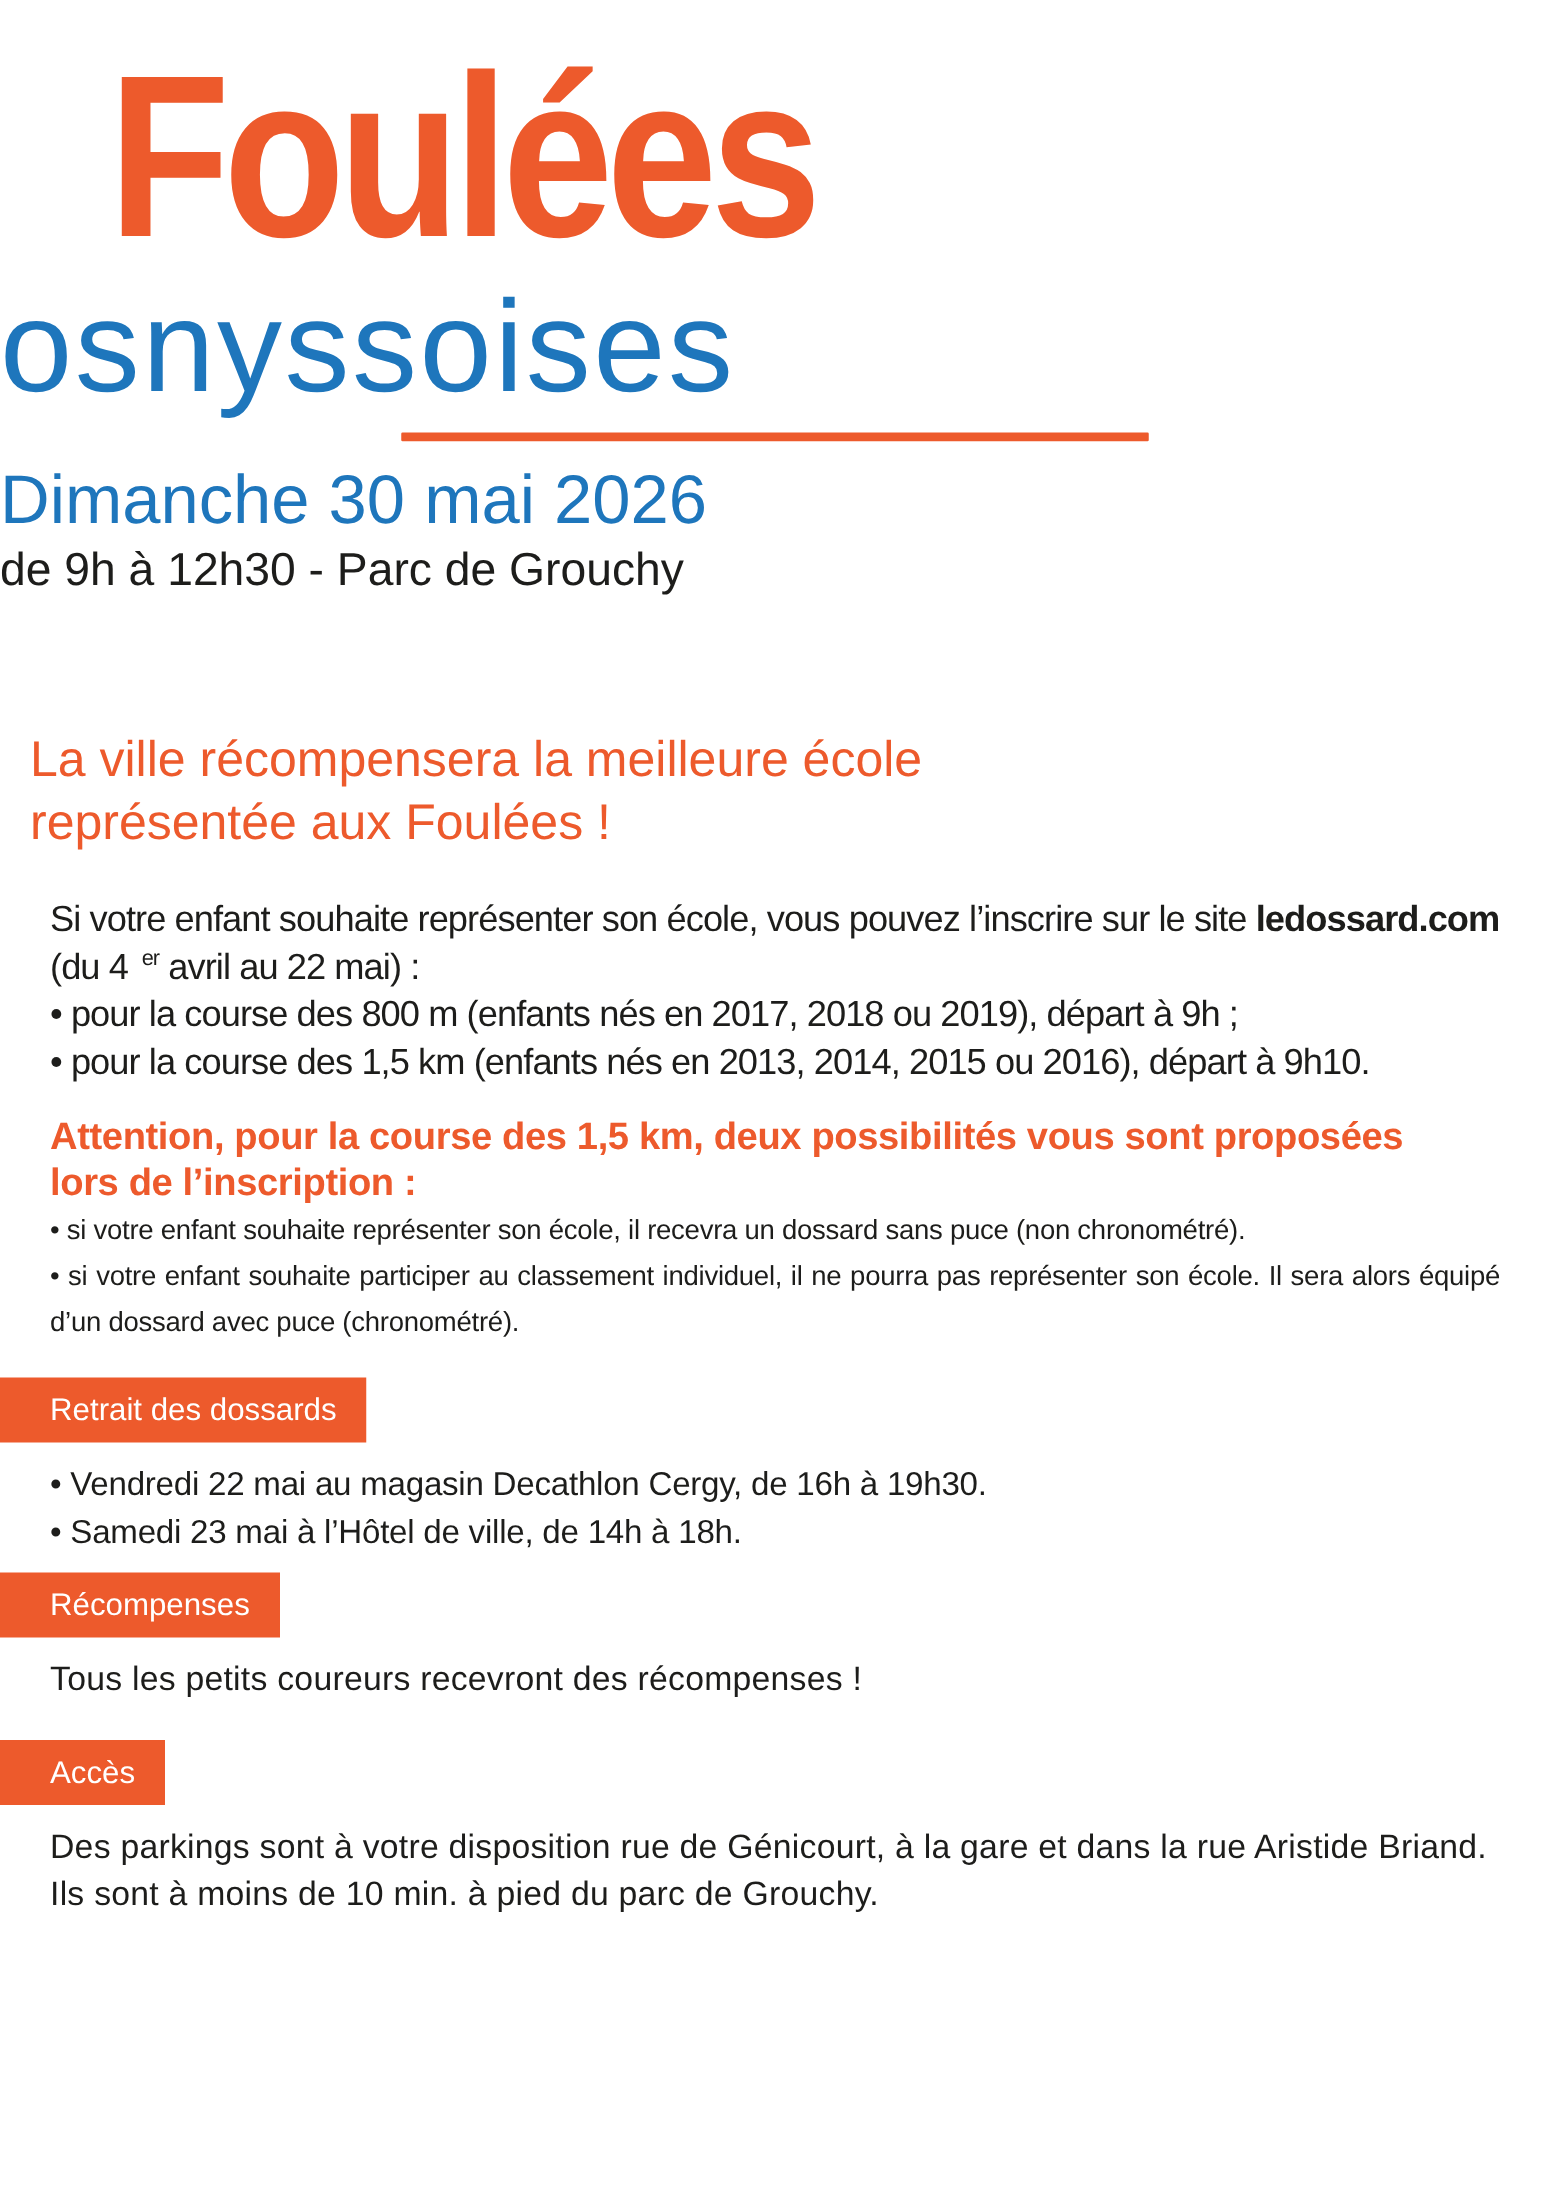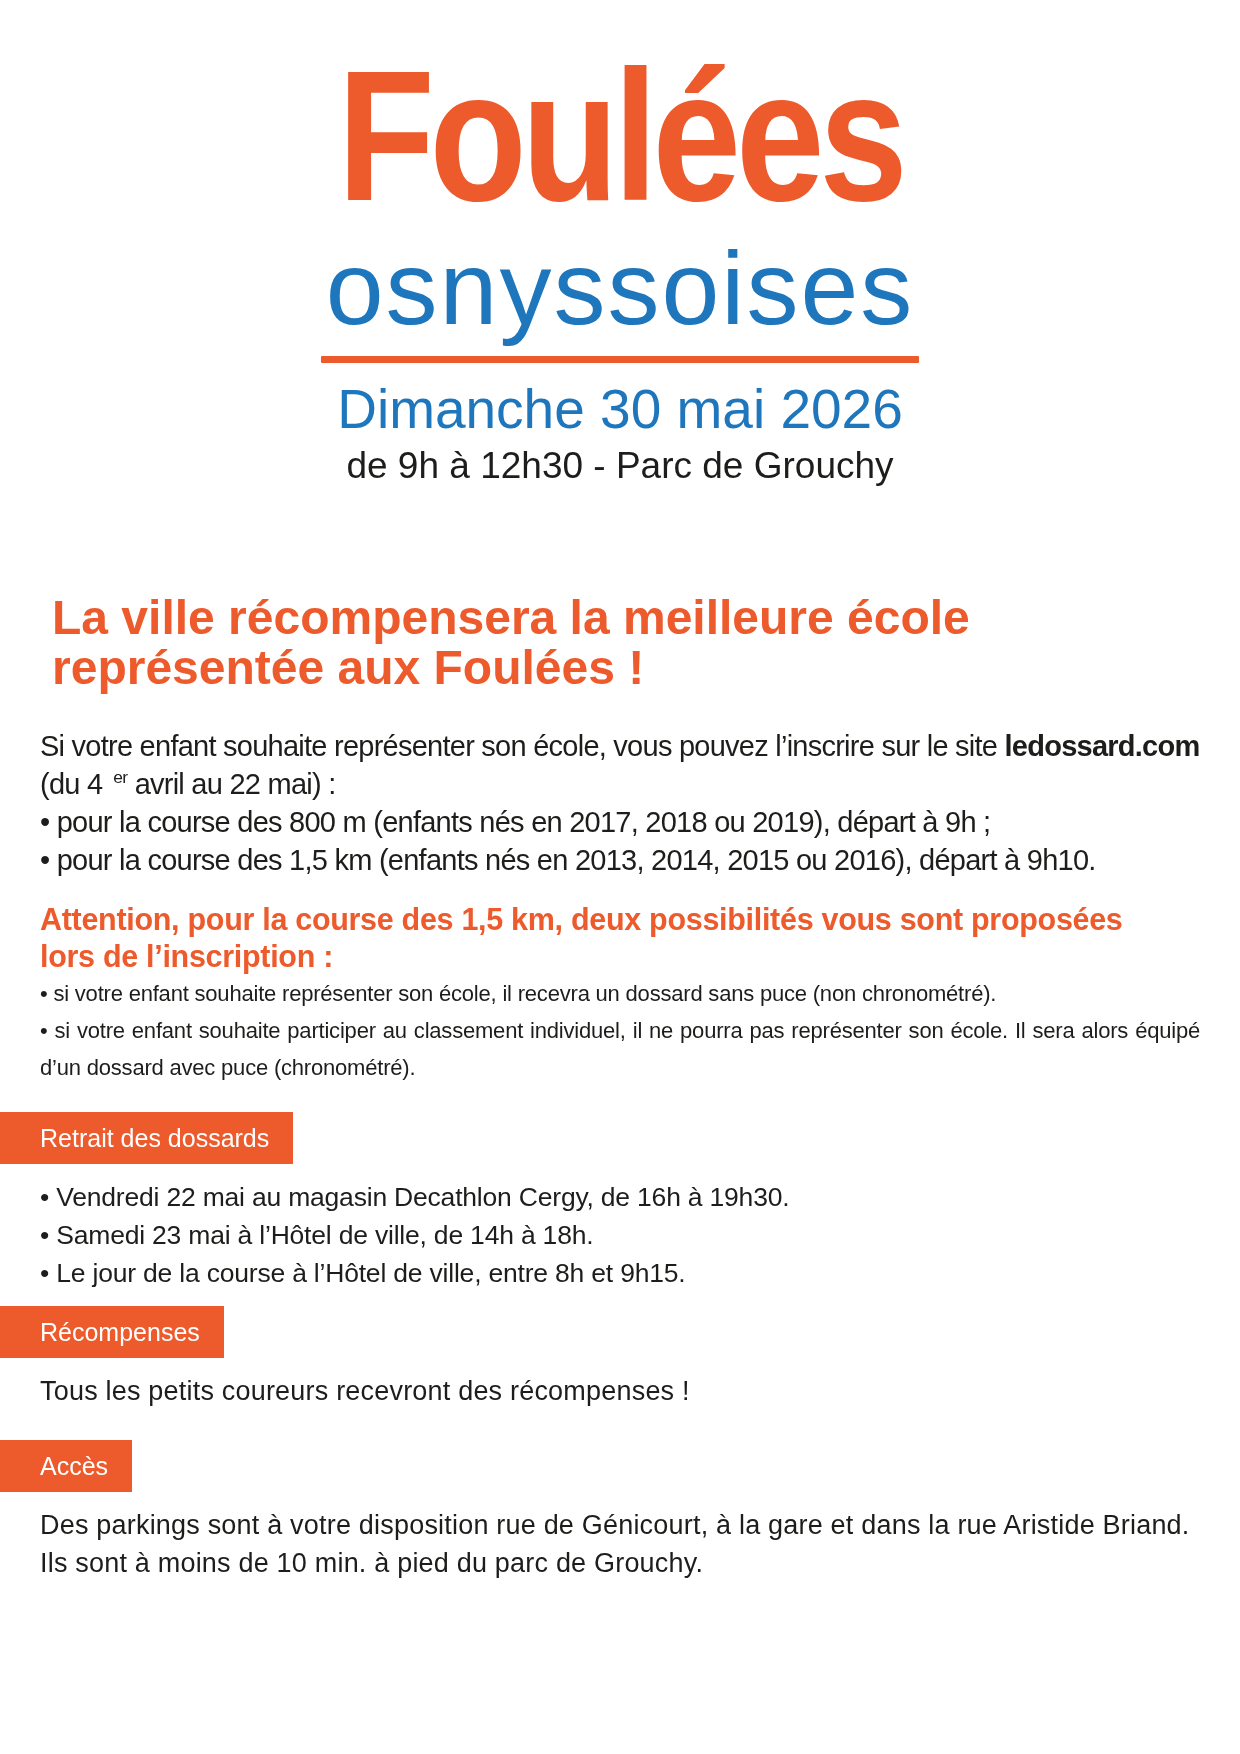--- a/index.html
+++ b/index.html
@@ -12,21 +12,21 @@
   html,body{background:#fff;}
   .page{
     position:relative;
     width:1240px;height:1754px;
     background:#fff;
     overflow:hidden;
     font-family:"Liberation Sans", sans-serif;
     color:var(--ink);
   }
   
-  .hero{padding-top:36px;text-align:center;}
+  .hero{padding-top:26px;}
   .logo-foulees{
     font-size:185px;line-height:200px;font-weight:800;
     color:var(--orange);
     letter-spacing:-6px;
     transform:scaleX(.86);
     transform-origin:center;
     white-space:nowrap;
   }
   .logo-osny{
     font-size:104px;line-height:100px;
@@ -42,22 +42,22 @@
   .date{
     margin-top:16px;font-size:55px;line-height:60px;
     color:var(--blue);white-space:nowrap;
   }
   .subtitle{
     margin-top:6px;font-size:37px;line-height:42px;
     color:var(--ink);white-space:nowrap;
   }
   
   .intro-heading{
-    margin:106px 52px 0;
-    font-size:48px;line-height:50px;font-weight:bold;
+    margin:106px 24px 0;
+    font-size:40px;line-height:50px;font-weight:normal;
     color:var(--orange);
   }
   .intro-heading .line{display:block;white-space:nowrap;}
   .body{
     font-size:29px;line-height:38px;color:var(--ink);
   }
   .para1{margin:34px 40px 0;letter-spacing:-0.75px;}
   .para1 .line{display:block;}
   .para1 .nowrap{white-space:nowrap;}
   .para1 sup{font-size:0.6em;vertical-align:super;line-height:0;margin-left:11px;}
@@ -127,21 +127,20 @@
   <div class="possibilities">
     <p>• si votre enfant souhaite représenter son école, il recevra un dossard sans puce (non chronométré).</p>
     <p>• si votre enfant souhaite participer au classement individuel, il ne pourra pas représenter son école. Il sera alors équipé d’un dossard avec puce (chronométré).</p>
   </div>
 
   <section class="section">
     <div class="badge">Retrait des dossards</div>
     <div class="section-items">
       <span class="line">• Vendredi 22 mai au magasin Decathlon Cergy, de 16h à 19h30.</span>
       <span class="line">• Samedi 23 mai à l’Hôtel de ville, de 14h à 18h.</span>
-      <span class="line">• Le jour de la course à l’Hôtel de ville, entre 8h et 9h15.</span>
     </div>
   </section>
 
   <section class="section tight">
     <div class="badge">Récompenses</div>
     <p class="section-text">Tous les petits coureurs recevront des récompenses !</p>
   </section>
 
   <section class="section loose">
     <div class="badge">Accès</div>

